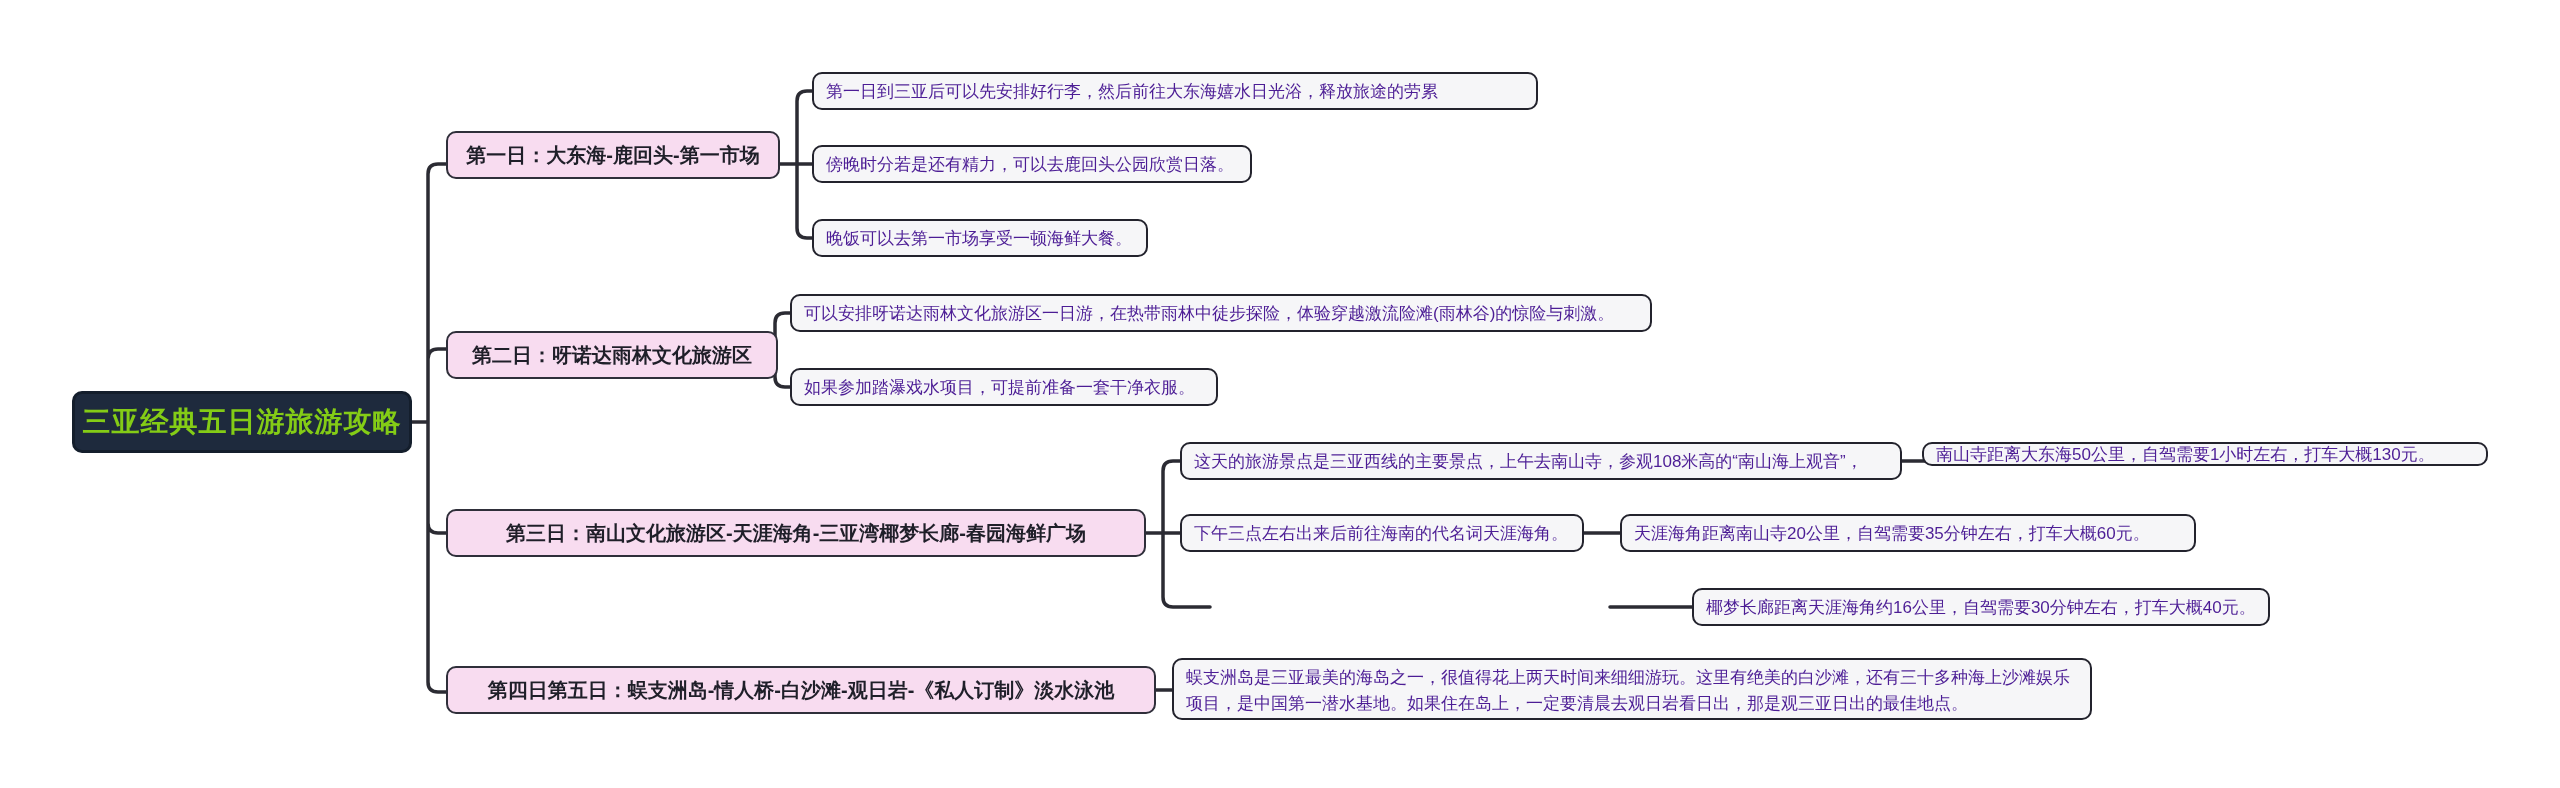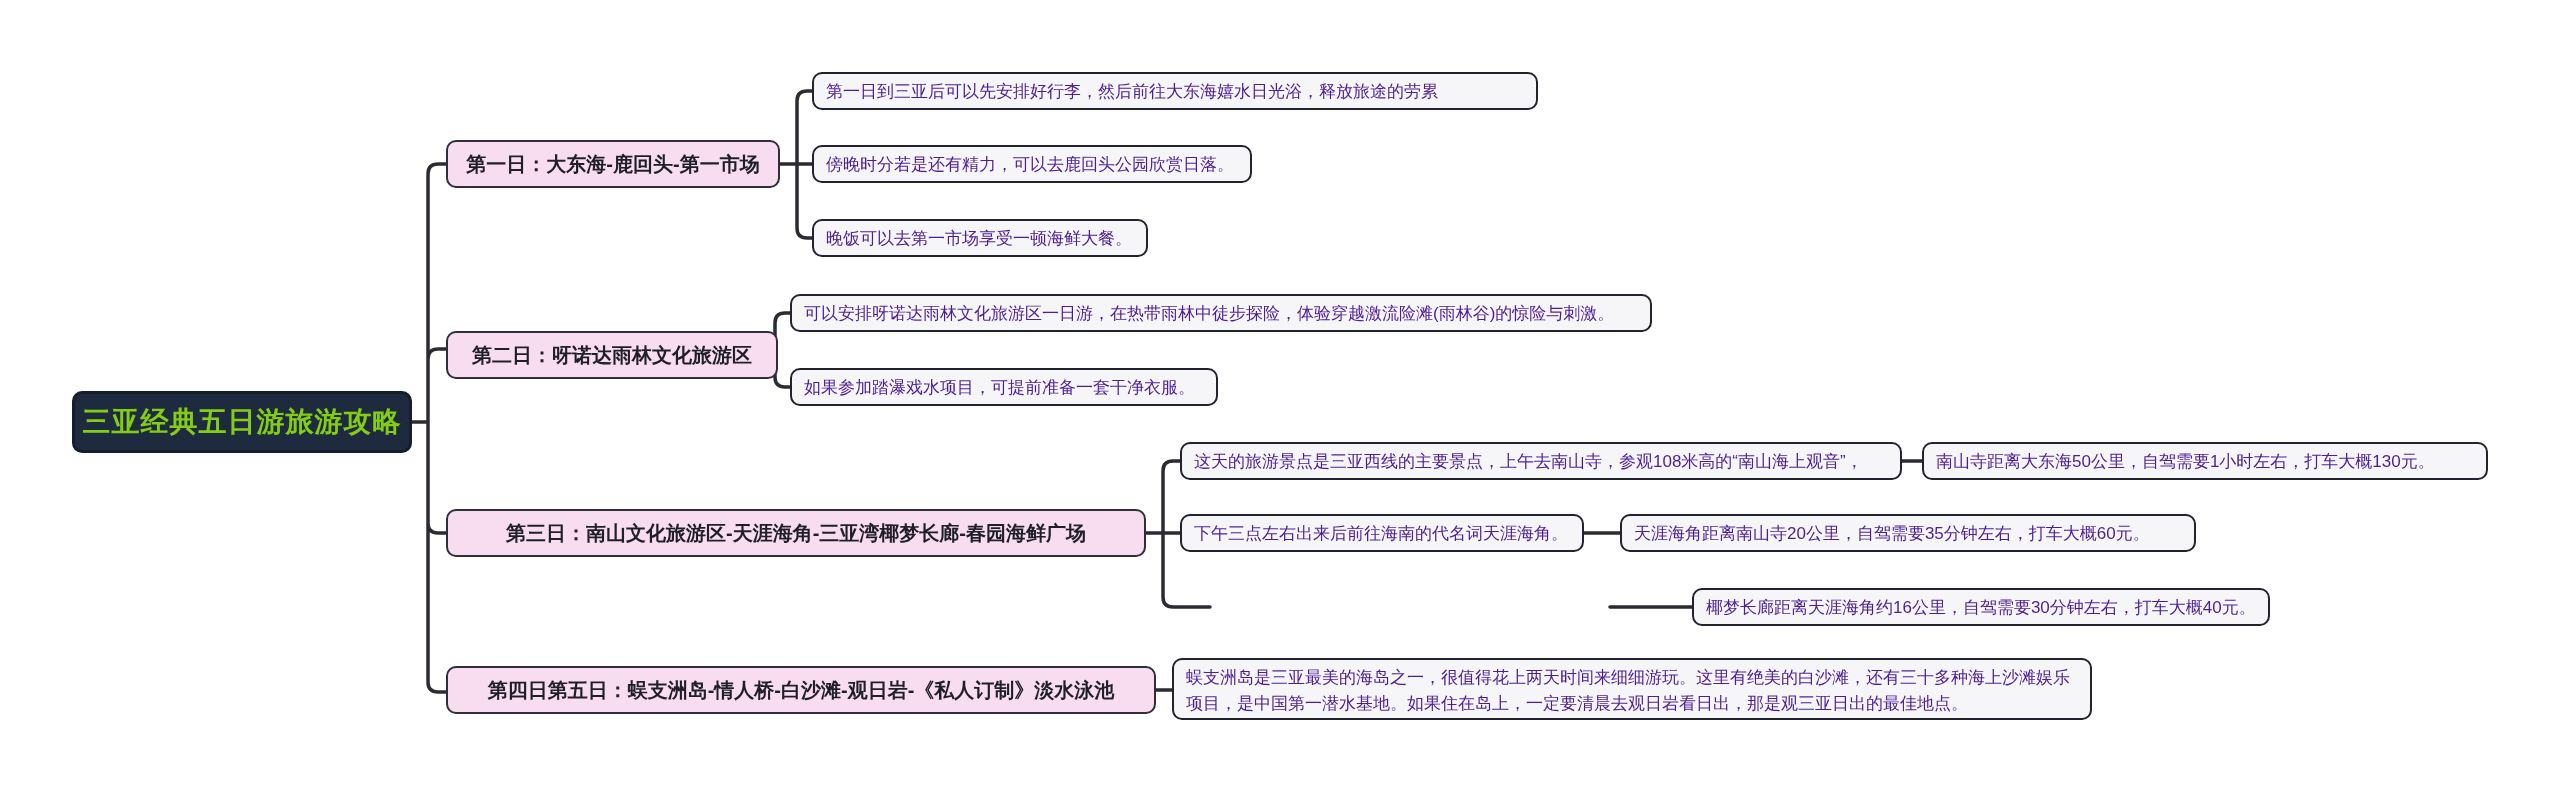--- a/index.html
+++ b/index.html
@@ -38,32 +38,32 @@
     <path d="M400 422 H428 M428 174 V682 M428 174 Q428 164 438 164 H470 M428 359 Q428 349 438 349 H470 M428 523 Q428 533 438 533 H470 M428 682 Q428 692 438 692 H470"></path>
     <path d="M740 164 H830 M797 101 V228 M797 101 Q797 91 807 91 H832 M797 228 Q797 238 807 238 H832"></path>
     <path d="M720 349 H775 M775 323 V377 M775 323 Q775 313 785 313 H812 M775 377 Q775 387 785 387 H812"></path>
     <path d="M1100 533 H1210 M1163 471 V597 M1163 471 Q1163 461 1173 461 H1210 M1163 597 Q1163 607 1173 607 H1210"></path>
     <path d="M1840 461 H1950 M1540 533 H1650 M1610 607 H1720"></path>
     <path d="M1100 690 H1210"></path>
   </svg>
 
   <div class="node root-node" style="left:72px;top:391px;width:340px;height:62px;">三亚经典五日游旅游攻略</div>
 
-  <div class="node branch-node" style="left:446px;top:140px;width:334px;height:48px;">第一日：大东海-鹿回头-第一市场</div>
+  <div class="node branch-node" style="left:446px;top:131px;width:334px;height:48px;">第一日：大东海-鹿回头-第一市场</div>
   <div class="node leaf-node" style="left:812px;top:72px;width:726px;height:38px;">第一日到三亚后可以先安排好行李，然后前往大东海嬉水日光浴，释放旅途的劳累</div>
   <div class="node leaf-node" style="left:812px;top:145px;width:440px;height:38px;">傍晚时分若是还有精力，可以去鹿回头公园欣赏日落。</div>
   <div class="node leaf-node" style="left:812px;top:219px;width:336px;height:38px;">晚饭可以去第一市场享受一顿海鲜大餐。</div>
 
   <div class="node branch-node" style="left:446px;top:331px;width:332px;height:48px;">第二日：呀诺达雨林文化旅游区</div>
   <div class="node leaf-node" style="left:790px;top:294px;width:862px;height:38px;">可以安排呀诺达雨林文化旅游区一日游，在热带雨林中徒步探险，体验穿越激流险滩(雨林谷)的惊险与刺激。</div>
   <div class="node leaf-node" style="left:790px;top:368px;width:428px;height:38px;">如果参加踏瀑戏水项目，可提前准备一套干净衣服。</div>
 
   <div class="node branch-node" style="left:446px;top:509px;width:700px;height:48px;">第三日：南山文化旅游区-天涯海角-三亚湾椰梦长廊-春园海鲜广场</div>
   <div class="node leaf-node" style="left:1180px;top:442px;width:722px;height:38px;">这天的旅游景点是三亚西线的主要景点，上午去南山寺，参观108米高的“南山海上观音”，</div>
-  <div class="node leaf-node" style="left:1922px;top:442px;width:566px;height:38px;">南山寺距离大东海50公里，自驾需要1小时左右，打车大概130元。</div>
+  <div class="node leaf-node" style="left:1922px;top:442px;width:566px;height:24px;">南山寺距离大东海50公里，自驾需要1小时左右，打车大概130元。</div>
   <div class="node leaf-node" style="left:1180px;top:514px;width:404px;height:38px;">下午三点左右出来后前往海南的代名词天涯海角。</div>
   <div class="node leaf-node" style="left:1620px;top:514px;width:576px;height:38px;">天涯海角距离南山寺20公里，自驾需要35分钟左右，打车大概60元。</div>
   <div class="node leaf-node" style="left:1692px;top:588px;width:578px;height:38px;">椰梦长廊距离天涯海角约16公里，自驾需要30分钟左右，打车大概40元。</div>
 
   <div class="node branch-node" style="left:446px;top:666px;width:710px;height:48px;">第四日第五日：蜈支洲岛-情人桥-白沙滩-观日岩-《私人订制》淡水泳池</div>
   <div class="node leaf-node leaf-wrap" style="left:1172px;top:658px;width:920px;height:62px;">蜈支洲岛是三亚最美的海岛之一，很值得花上两天时间来细细游玩。这里有绝美的白沙滩，还有三十多种海上沙滩娱乐项目，是中国第一潜水基地。如果住在岛上，一定要清晨去观日岩看日出，那是观三亚日出的最佳地点。</div>
 
 </div>
 
 </body></html>

